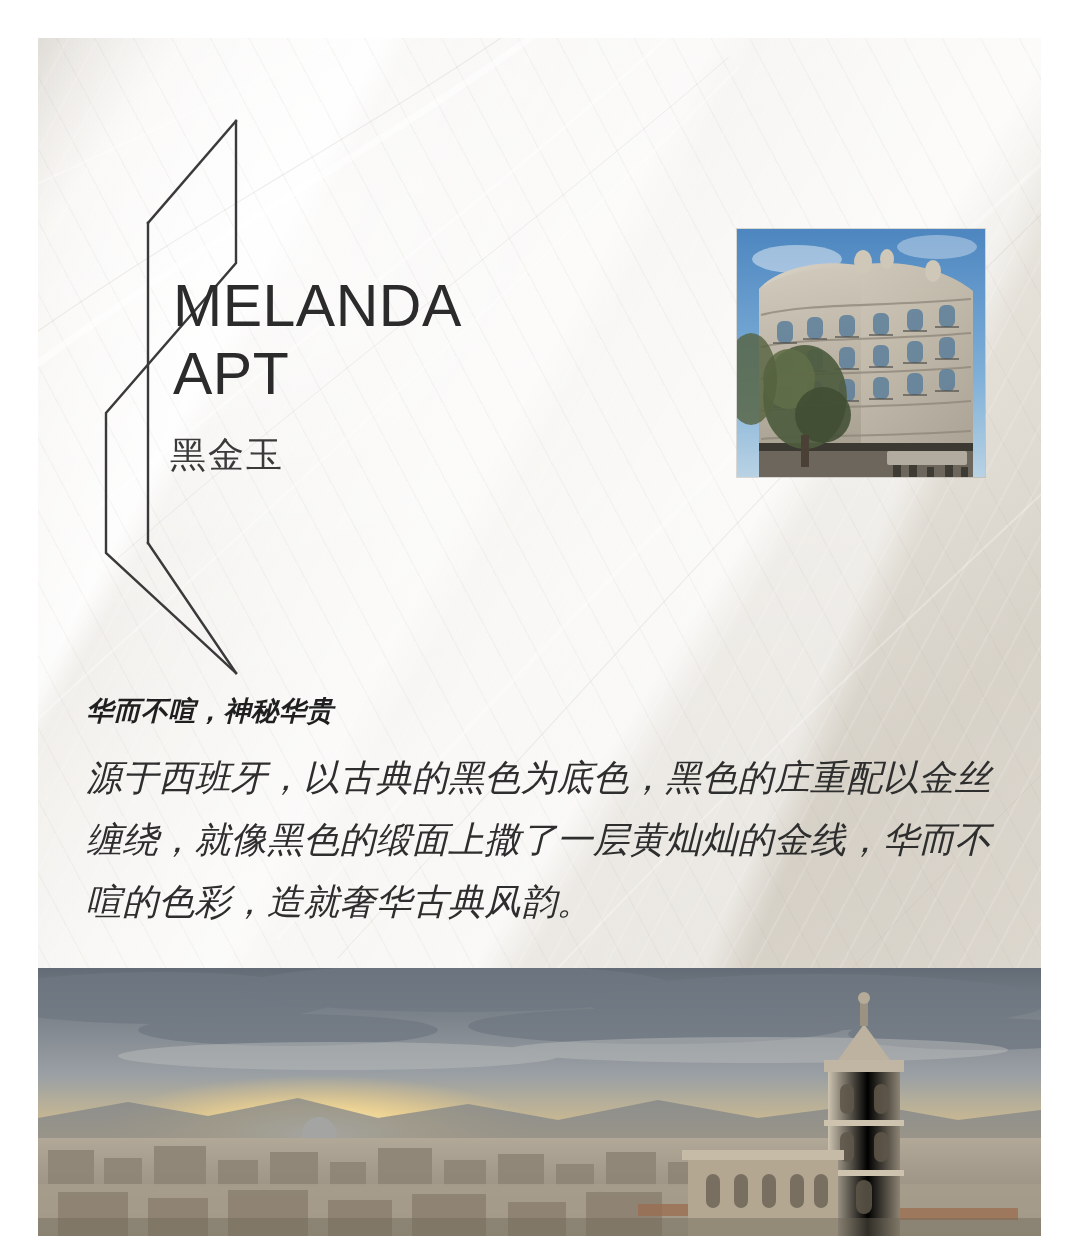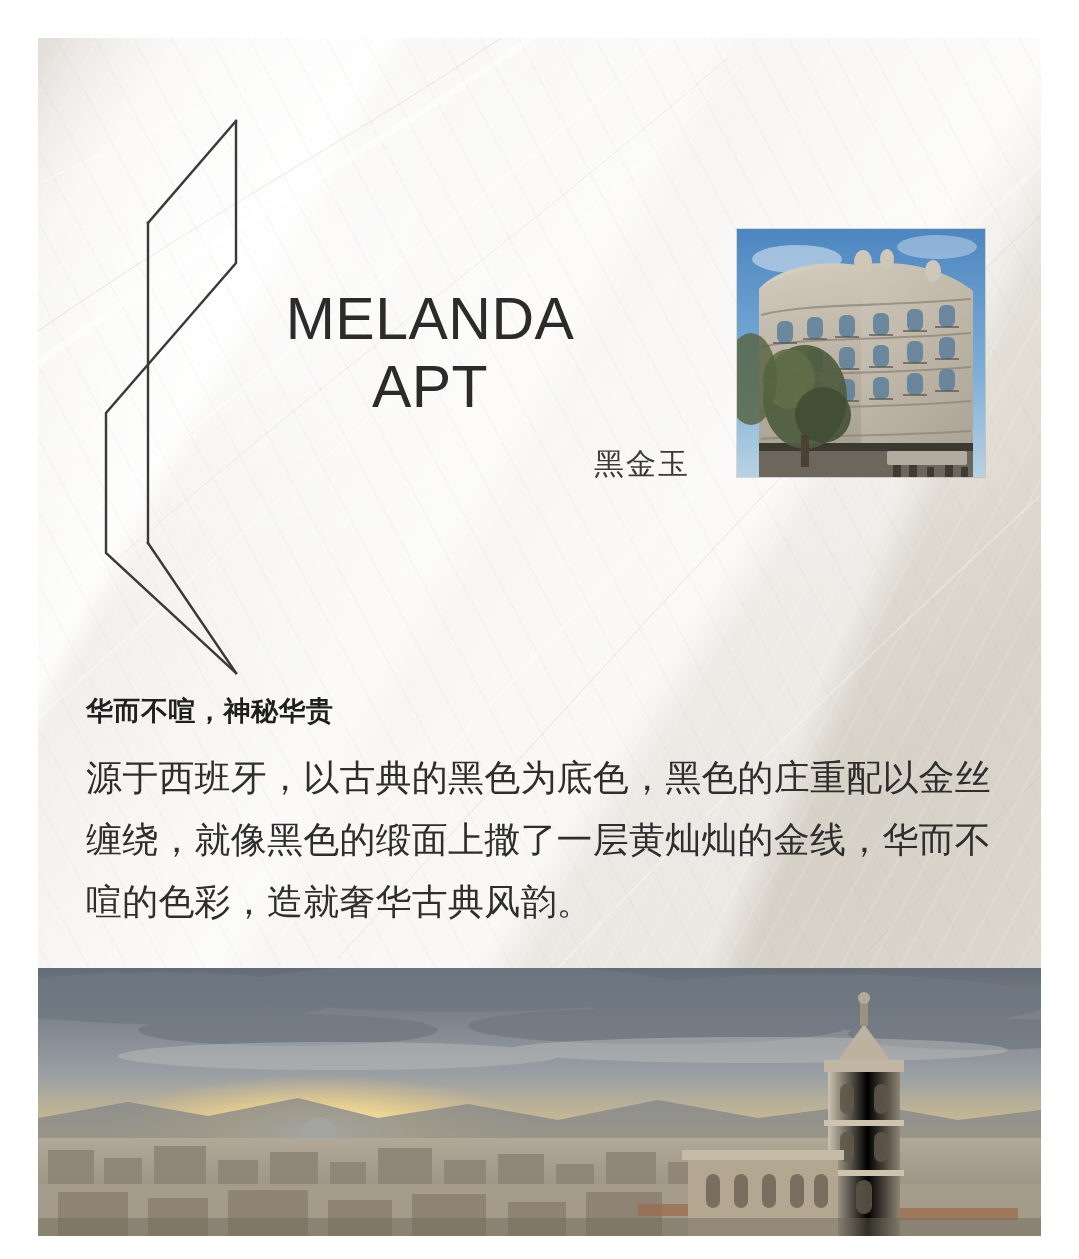--- a/index.html
+++ b/index.html
@@ -67,50 +67,49 @@
     top: 232px;
     width: 520px;
   }
   .brand-en {
     font-size: 59px;
     line-height: 1.15;
     letter-spacing: 0.5px;
     color: #2b2b2b;
     font-weight: 400;
     white-space: pre-line;
-    margin: 16px;
-    text-align: center;
+    margin: 3px;
   }
   .brand-cn {
     margin-top: 22px;
-    font-size: 30px;
+    font-size: 36px;
     letter-spacing: 2px;
     color: #3a3a3a;
     font-weight: 500;
-    text-align: right;
   }
 
   
   .photo-top {
     position: absolute;
     left: 698px;
     top: 190px;
     width: 248px;
     height: 248px;
     overflow: hidden;
     border: 1px solid rgba(120,115,105,0.25);
   }
   .photo-top svg { display: block; }
 
   
   .copy {
     position: absolute;
     left: 48px;
     top: 655px;
     width: 910px;
+    font-style: italic;
   }
   .copy-heading {
     font-size: 27px;
     font-weight: bold;
     color: #1f1f1f;
     letter-spacing: 0.5px;
     margin: 0 0 18px 0;
   }
   .copy-body {
     font-size: 36px;

